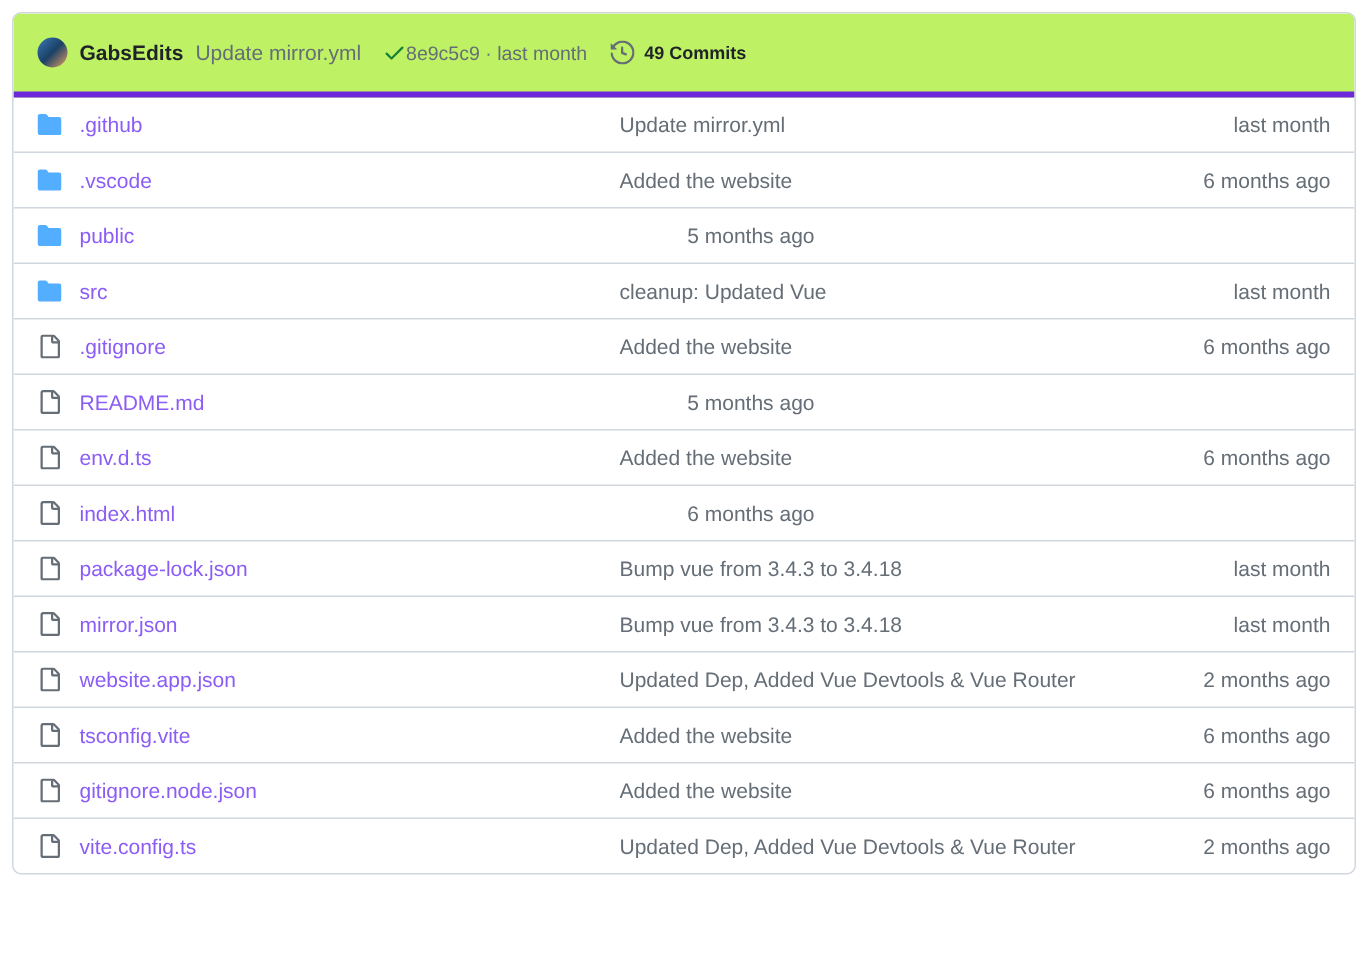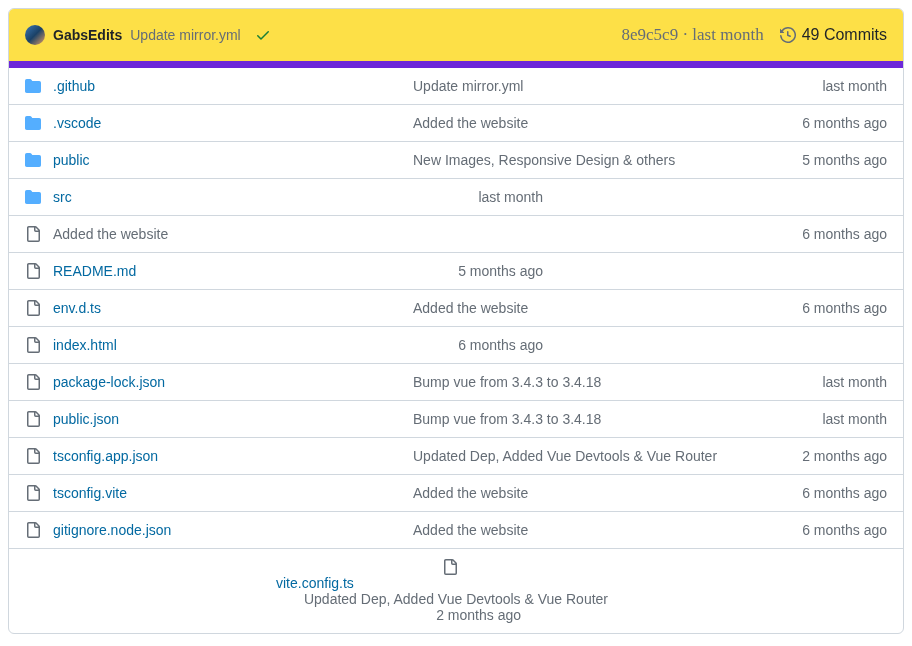--- a/index.html
+++ b/index.html
@@ -16,24 +16,23 @@
     }
     .container {
       border: 1px solid #d0d7de;
       border-radius: 6px;
       overflow: hidden;
       width: 896px;
     }
     .header {
       display: flex;
       align-items: center;
-      justify-content: space-between;
       padding: 16px;
-      background: #fde047;
-      border-bottom: 7px solid #6d28d9;
+      background: #bef264;
+      border-bottom: 4px solid #6d28d9;
     }
     .header-left {
       display: flex;
       align-items: center;
       gap: 8px;
     }
     .avatar {
       width: 20px;
       height: 20px;
       border-radius: 50%;
@@ -53,45 +52,43 @@
       align-items: center;
       margin-left: 6px;
     }
     .header-right {
       display: flex;
       align-items: center;
       gap: 16px;
     }
     .commit-meta {
       color: #656d76;
-      font-size: 17px;
-      font-family: Liberation Serif, serif;
+      font-size: 13px;
     }
     .commits-link {
       display: flex;
       align-items: center;
       gap: 6px;
-      font-size: 16px;
-      font-weight: 400;
+      font-size: 12px;
+      font-weight: 700;
       color: #1f2328;
     }
     .history-icon {
       color: #656d76;
       display: inline-flex;
     }
     .file-row {
       display: flex;
       align-items: center;
       padding: 10px 16px;
       border-bottom: 1px solid #d0d7de;
       font-size: 14px;
     }
     .file-row:last-child {
       border-bottom: none;
-      flex-direction: column;
     }
     .file-icon {
       width: 16px;
       height: 16px;
       margin-right: 12px;
       flex-shrink: 0;
       display: inline-flex;
       align-items: center;
     }
     .folder-svg {
@@ -99,21 +96,21 @@
     }
     .file-svg {
       fill: #656d76;
     }
     .file-name {
       width: 360px;
       color: #1f2328;
       flex-shrink: 0;
     }
     .file-name a {
-      color: #0369a1;
+      color: #8b5cf6;
       text-decoration: none;
     }
     .commit-message {
       flex: 1;
       color: #656d76;
       overflow: hidden;
       text-overflow: ellipsis;
       white-space: nowrap;
     }
     .commit-message a {
@@ -180,38 +177,39 @@
         <span class="commit-message"><a href="#">Added the website</a></span>
         <span class="file-age">6 months ago</span>
       </div>
       <div class="file-row">
         <span class="file-icon">
           <svg class="folder-svg" width="16" height="16" viewBox="0 0 16 16">
             <path d="M1.75 1A1.75 1.75 0 0 0 0 2.75v10.5C0 14.216.784 15 1.75 15h12.5A1.75 1.75 0 0 0 16 13.25v-8.5A1.75 1.75 0 0 0 14.25 3H7.5a.25.25 0 0 1-.2-.1l-.9-1.2C6.07 1.26 5.55 1 5 1H1.75Z"></path>
           </svg>
         </span>
         <span class="file-name"><a href="#">public</a></span>
-        <span class="commit-message"><a href="#">New Images, Responsive Design &amp; others</a></span>
         <span class="file-age">5 months ago</span>
       </div>
       <div class="file-row">
         <span class="file-icon">
           <svg class="folder-svg" width="16" height="16" viewBox="0 0 16 16">
             <path d="M1.75 1A1.75 1.75 0 0 0 0 2.75v10.5C0 14.216.784 15 1.75 15h12.5A1.75 1.75 0 0 0 16 13.25v-8.5A1.75 1.75 0 0 0 14.25 3H7.5a.25.25 0 0 1-.2-.1l-.9-1.2C6.07 1.26 5.55 1 5 1H1.75Z"></path>
           </svg>
         </span>
         <span class="file-name"><a href="#">src</a></span>
+        <span class="commit-message"><a href="#">cleanup: Updated Vue</a></span>
         <span class="file-age">last month</span>
       </div>
       <div class="file-row">
         <span class="file-icon">
           <svg class="file-svg" width="16" height="16" viewBox="0 0 16 16">
             <path d="M2 1.75C2 .784 2.784 0 3.75 0h6.586c.464 0 .909.184 1.237.513l2.914 2.914c.329.328.513.773.513 1.237v9.586A1.75 1.75 0 0 1 13.25 16h-9.5A1.75 1.75 0 0 1 2 14.25Zm1.75-.25a.25.25 0 0 0-.25.25v12.5c0 .138.112.25.25.25h9.5a.25.25 0 0 0 .25-.25V6h-2.75A1.75 1.75 0 0 1 9 4.25V1.5Zm6.75.062V4.25c0 .138.112.25.25.25h2.688l-.011-.013-2.914-2.914-.013-.011Z"></path>
           </svg>
         </span>
+        <span class="file-name"><a href="#">.gitignore</a></span>
         <span class="commit-message"><a href="#">Added the website</a></span>
         <span class="file-age">6 months ago</span>
       </div>
       <div class="file-row">
         <span class="file-icon">
           <svg class="file-svg" width="16" height="16" viewBox="0 0 16 16">
             <path d="M2 1.75C2 .784 2.784 0 3.75 0h6.586c.464 0 .909.184 1.237.513l2.914 2.914c.329.328.513.773.513 1.237v9.586A1.75 1.75 0 0 1 13.25 16h-9.5A1.75 1.75 0 0 1 2 14.25Zm1.75-.25a.25.25 0 0 0-.25.25v12.5c0 .138.112.25.25.25h9.5a.25.25 0 0 0 .25-.25V6h-2.75A1.75 1.75 0 0 1 9 4.25V1.5Zm6.75.062V4.25c0 .138.112.25.25.25h2.688l-.011-.013-2.914-2.914-.013-.011Z"></path>
           </svg>
         </span>
         <span class="file-name"><a href="#">README.md</a></span>
@@ -245,31 +243,31 @@
         <span class="file-name"><a href="#">package-lock.json</a></span>
         <span class="commit-message"><a href="#">Bump vue from 3.4.3 to 3.4.18</a></span>
         <span class="file-age">last month</span>
       </div>
       <div class="file-row">
         <span class="file-icon">
           <svg class="file-svg" width="16" height="16" viewBox="0 0 16 16">
             <path d="M2 1.75C2 .784 2.784 0 3.75 0h6.586c.464 0 .909.184 1.237.513l2.914 2.914c.329.328.513.773.513 1.237v9.586A1.75 1.75 0 0 1 13.25 16h-9.5A1.75 1.75 0 0 1 2 14.25Zm1.75-.25a.25.25 0 0 0-.25.25v12.5c0 .138.112.25.25.25h9.5a.25.25 0 0 0 .25-.25V6h-2.75A1.75 1.75 0 0 1 9 4.25V1.5Zm6.75.062V4.25c0 .138.112.25.25.25h2.688l-.011-.013-2.914-2.914-.013-.011Z"></path>
           </svg>
         </span>
-        <span class="file-name"><a href="#">public.json</a></span>
+        <span class="file-name"><a href="#">mirror.json</a></span>
         <span class="commit-message"><a href="#">Bump vue from 3.4.3 to 3.4.18</a></span>
         <span class="file-age">last month</span>
       </div>
       <div class="file-row">
         <span class="file-icon">
           <svg class="file-svg" width="16" height="16" viewBox="0 0 16 16">
             <path d="M2 1.75C2 .784 2.784 0 3.75 0h6.586c.464 0 .909.184 1.237.513l2.914 2.914c.329.328.513.773.513 1.237v9.586A1.75 1.75 0 0 1 13.25 16h-9.5A1.75 1.75 0 0 1 2 14.25Zm1.75-.25a.25.25 0 0 0-.25.25v12.5c0 .138.112.25.25.25h9.5a.25.25 0 0 0 .25-.25V6h-2.75A1.75 1.75 0 0 1 9 4.25V1.5Zm6.75.062V4.25c0 .138.112.25.25.25h2.688l-.011-.013-2.914-2.914-.013-.011Z"></path>
           </svg>
         </span>
-        <span class="file-name"><a href="#">tsconfig.app.json</a></span>
+        <span class="file-name"><a href="#">website.app.json</a></span>
         <span class="commit-message"><a href="#">Updated Dep, Added Vue Devtools &amp; Vue Router</a></span>
         <span class="file-age">2 months ago</span>
       </div>
       <div class="file-row">
         <span class="file-icon">
           <svg class="file-svg" width="16" height="16" viewBox="0 0 16 16">
             <path d="M2 1.75C2 .784 2.784 0 3.75 0h6.586c.464 0 .909.184 1.237.513l2.914 2.914c.329.328.513.773.513 1.237v9.586A1.75 1.75 0 0 1 13.25 16h-9.5A1.75 1.75 0 0 1 2 14.25Zm1.75-.25a.25.25 0 0 0-.25.25v12.5c0 .138.112.25.25.25h9.5a.25.25 0 0 0 .25-.25V6h-2.75A1.75 1.75 0 0 1 9 4.25V1.5Zm6.75.062V4.25c0 .138.112.25.25.25h2.688l-.011-.013-2.914-2.914-.013-.011Z"></path>
           </svg>
         </span>
         <span class="file-name"><a href="#">tsconfig.vite</a></span>

